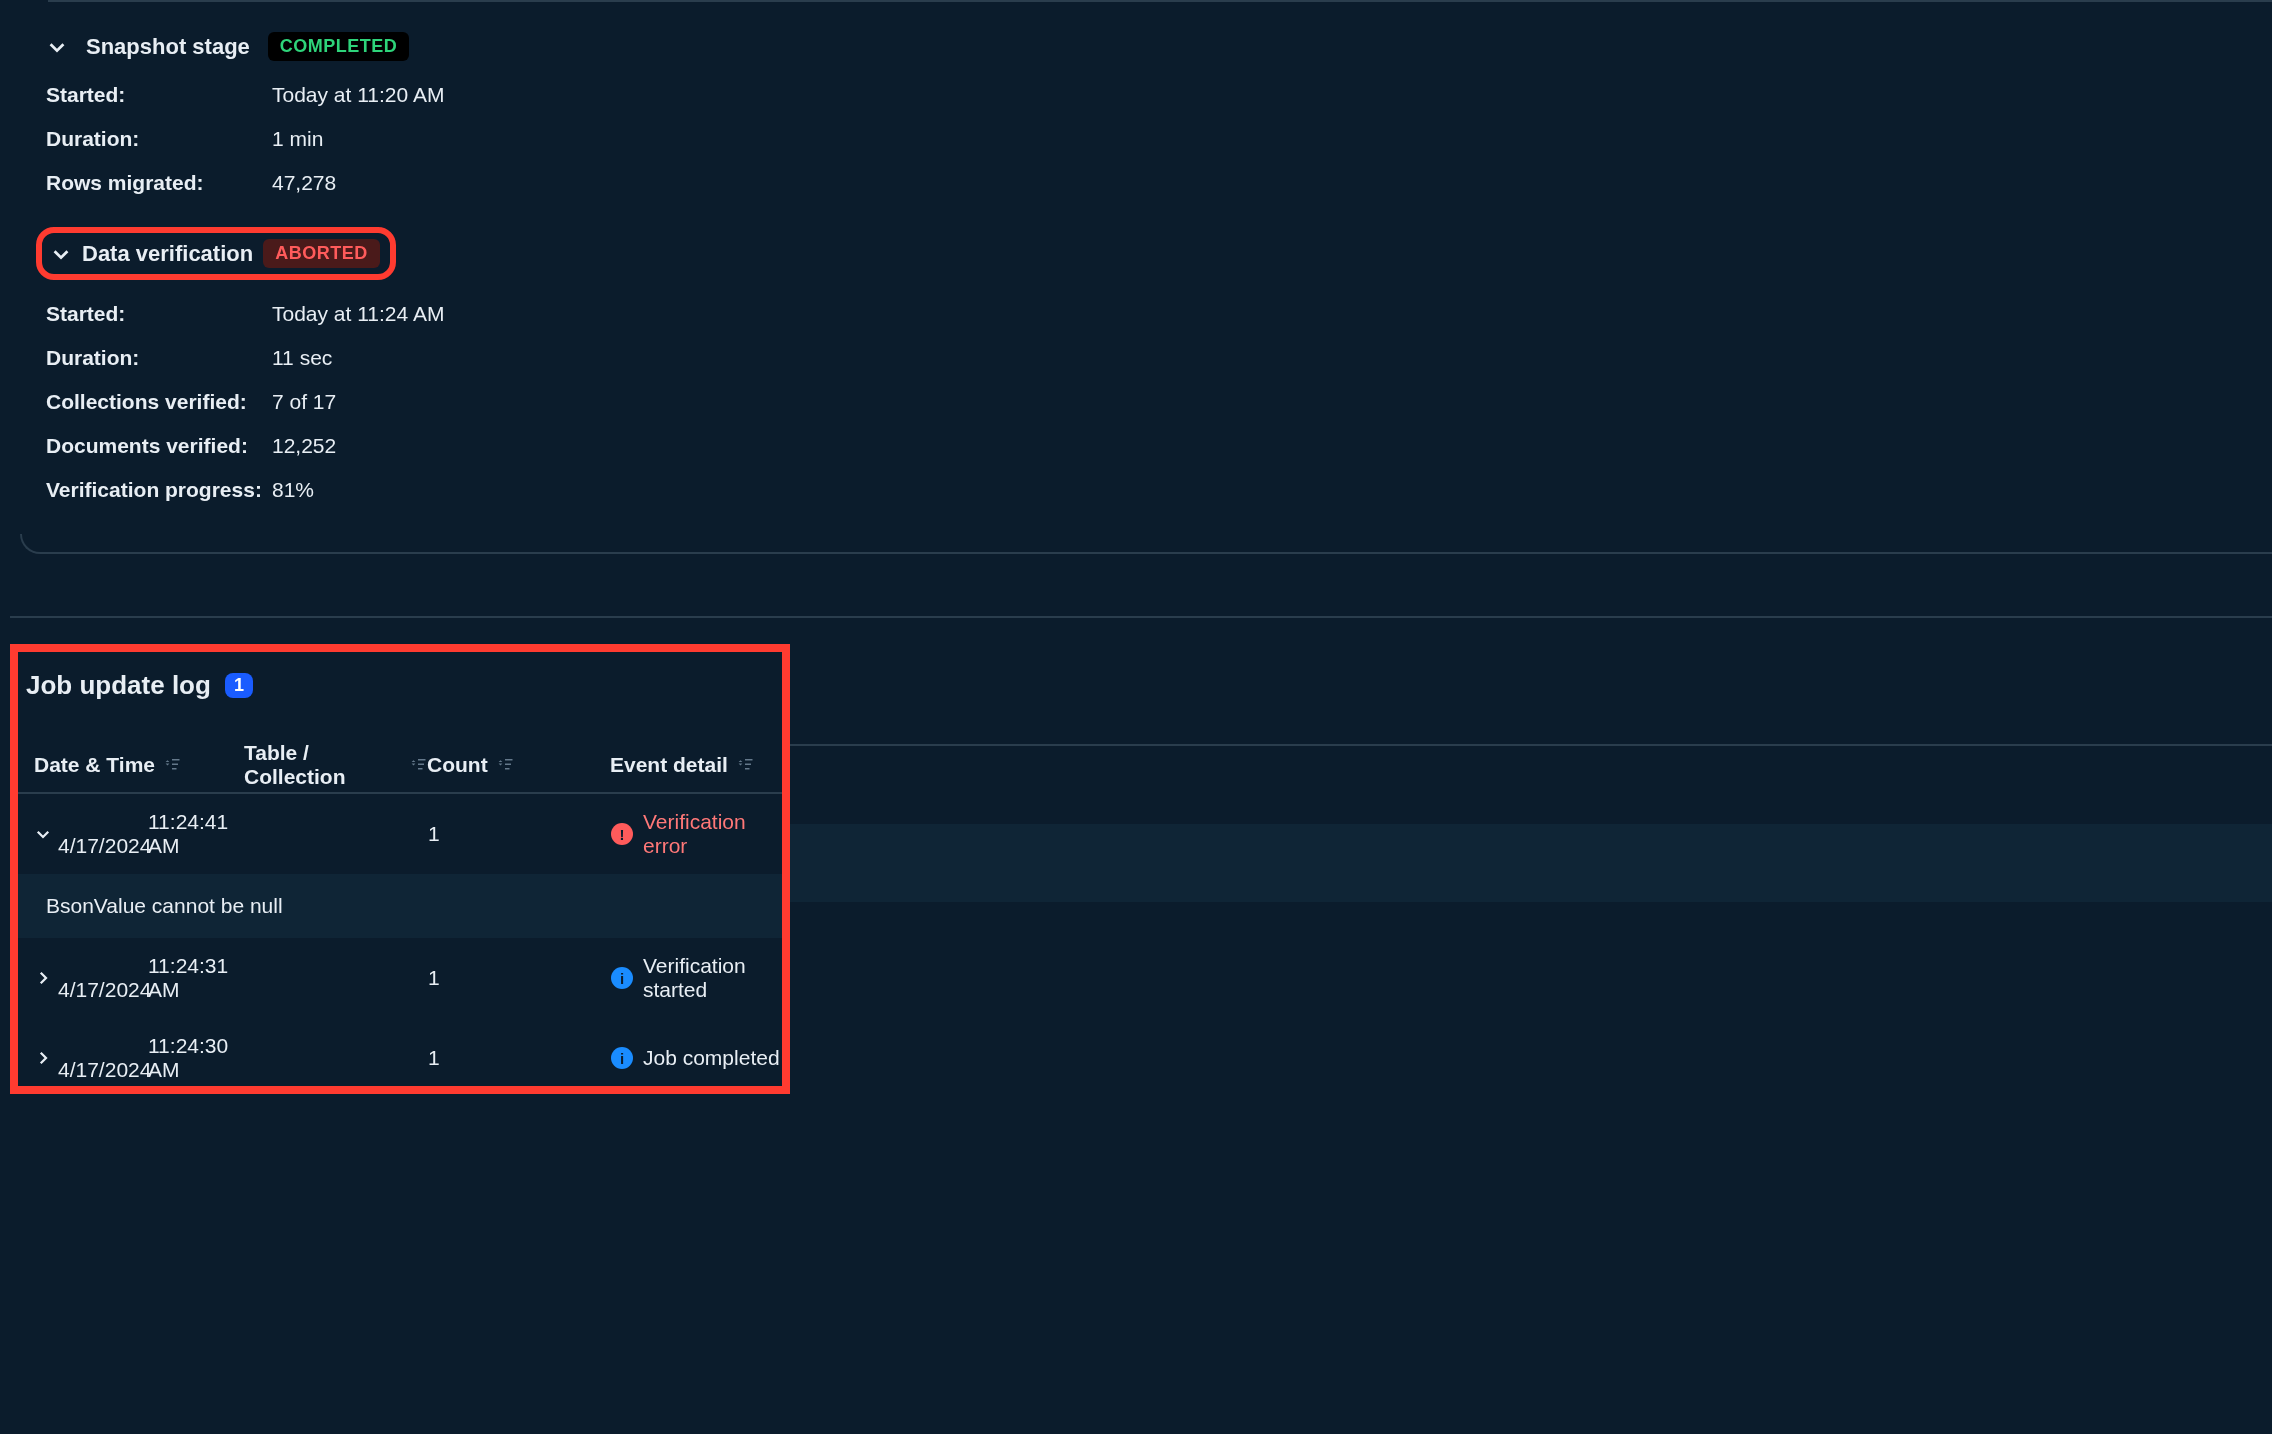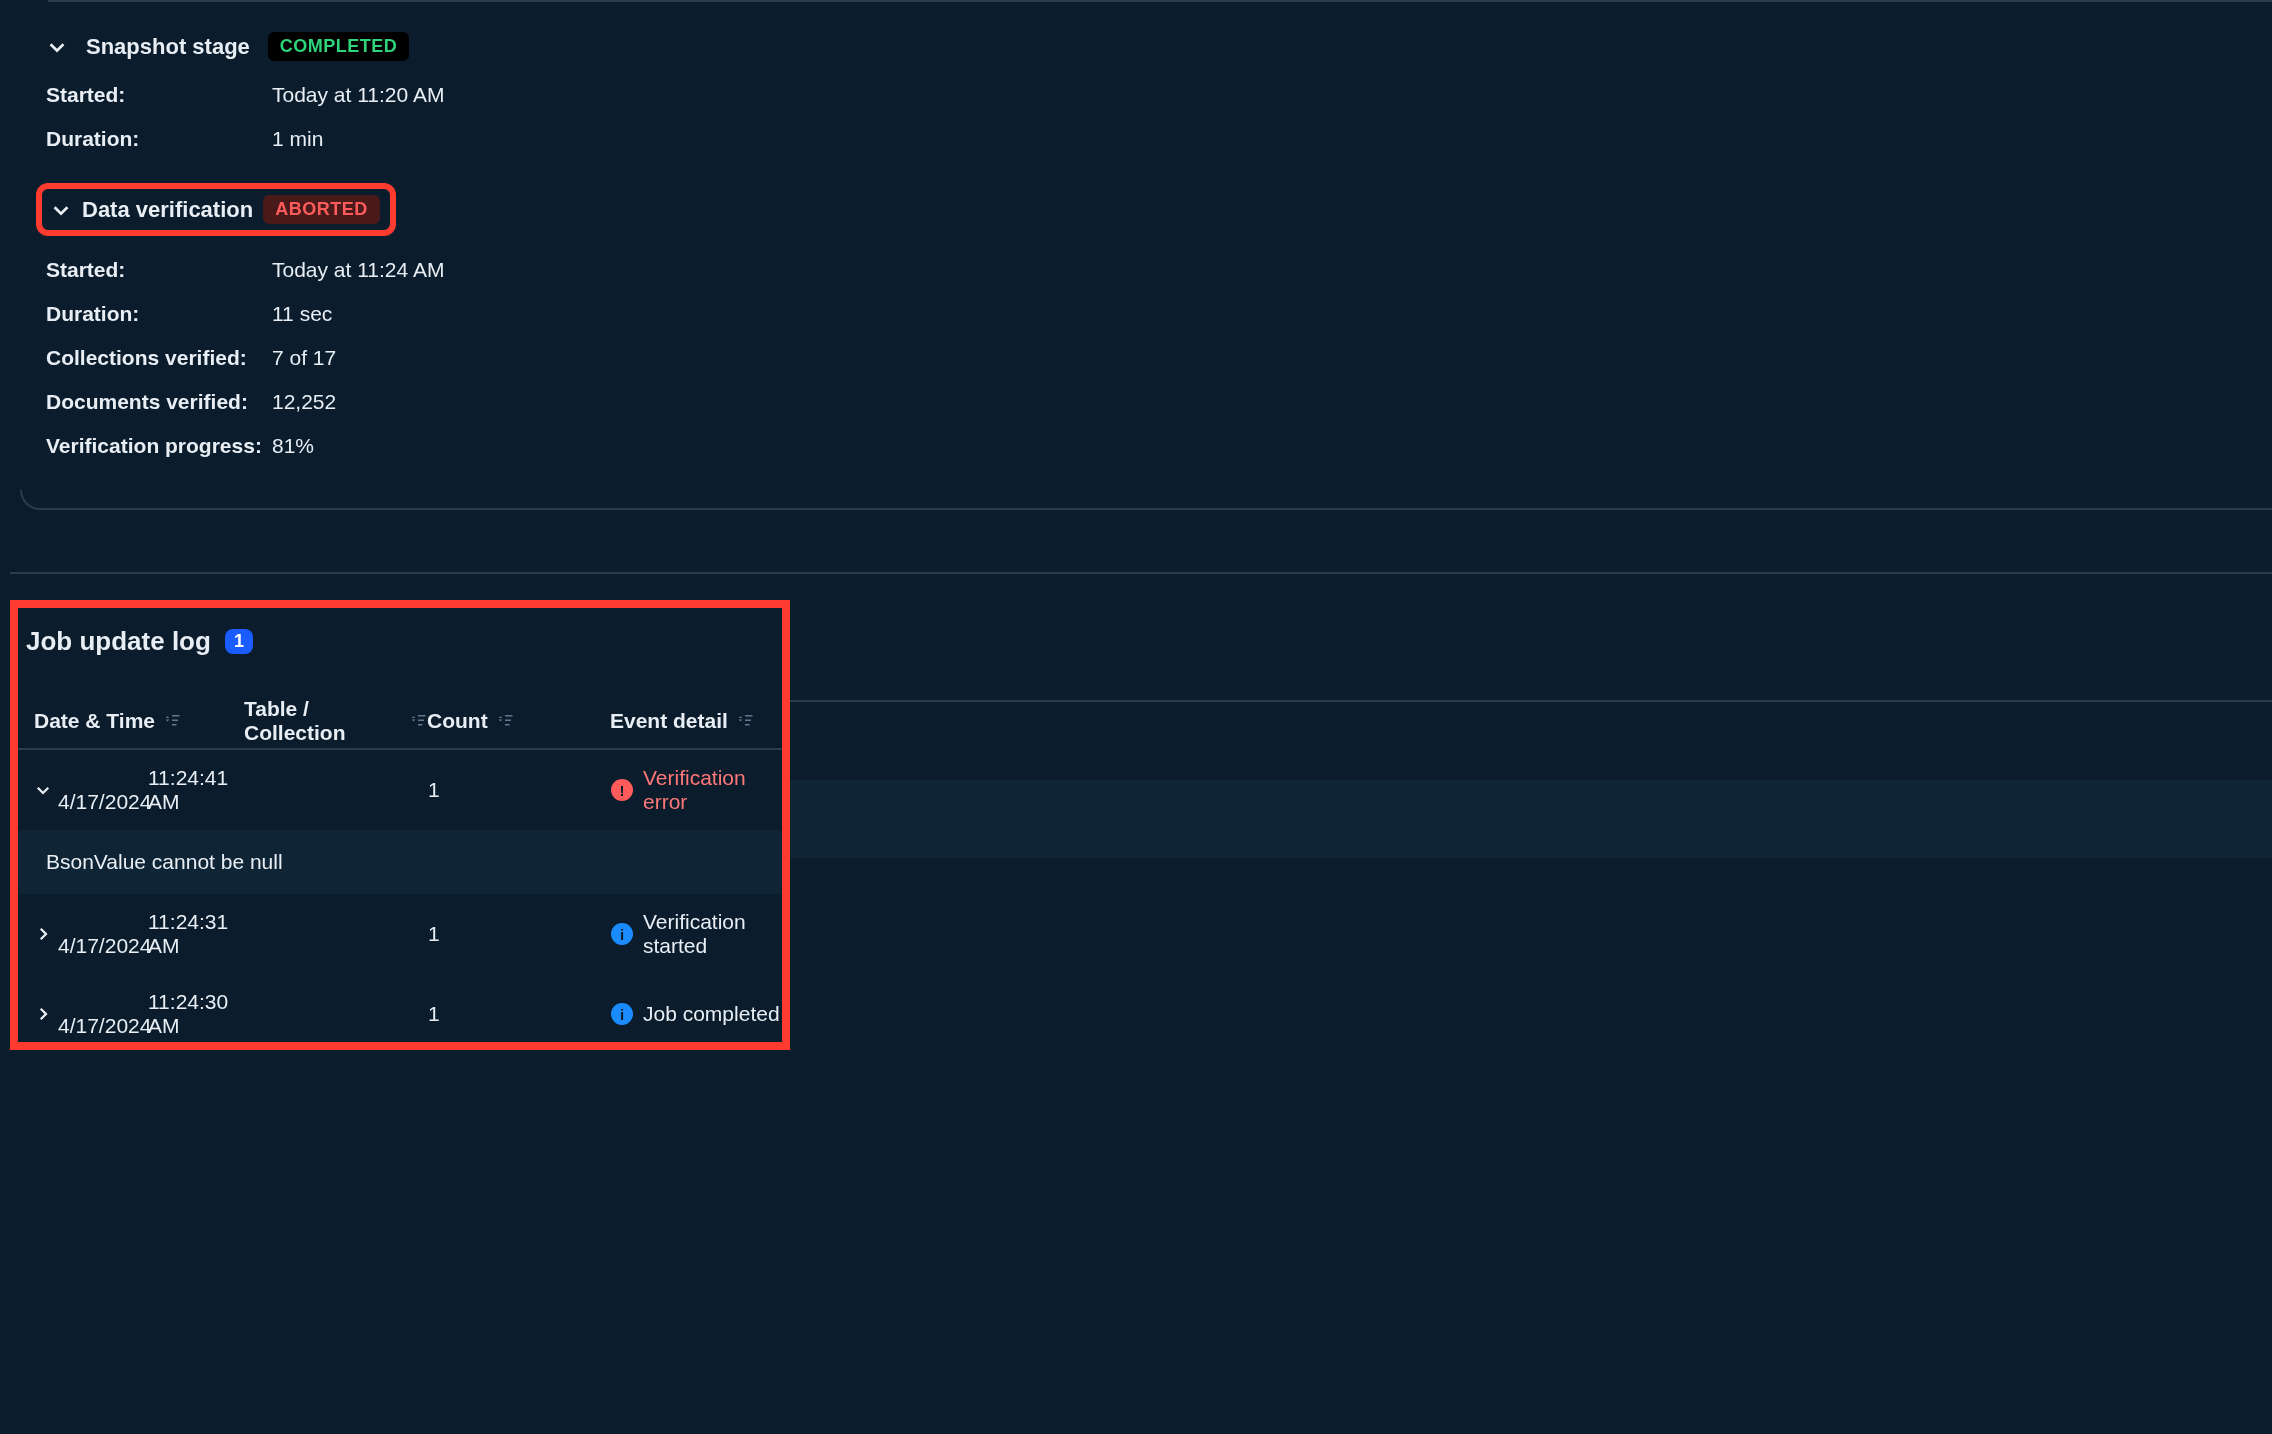--- a/index.html
+++ b/index.html
@@ -73,21 +73,21 @@
     font-size: 21px;
   }
   .detail-value {
     font-size: 21px;
     font-weight: 400;
   }
   .highlight-box-1 {
     display: inline-flex;
     align-items: center;
     border: 6px solid #ff3b30;
-    border-radius: 12px;
+    border-radius: 18px;
     padding: 6px 10px 6px 8px;
     margin-left: 26px;
     margin-bottom: 22px;
   }
   .highlight-box-1 .chevron-down {
     margin-right: 10px;
   }
   .highlight-box-1 .stage-title {
     margin-right: 10px;
   }
@@ -207,20 +207,24 @@
   </div>
 
   <div class="detail-rows">
     <div class="detail-row">
       <span class="detail-label">Started:</span>
       <span class="detail-value">Today at 11:20 AM</span>
     </div>
     <div class="detail-row">
       <span class="detail-label">Duration:</span>
       <span class="detail-value">1 min</span>
+    </div>
+    <div class="detail-row">
+      <span class="detail-label">Rows migrated:</span>
+      <span class="detail-value">47,278</span>
     </div>
   </div>
 
   
   <div class="highlight-box-1">
     <svg class="chevron-down" viewBox="0 0 24 24" fill="none" stroke="#e8eef4" stroke-width="3">
         <polyline points="5 9 12 16 19 9"></polyline>
       </svg>
     <span class="stage-title">Data verification</span>
     <span class="badge badge-aborted">ABORTED</span>

